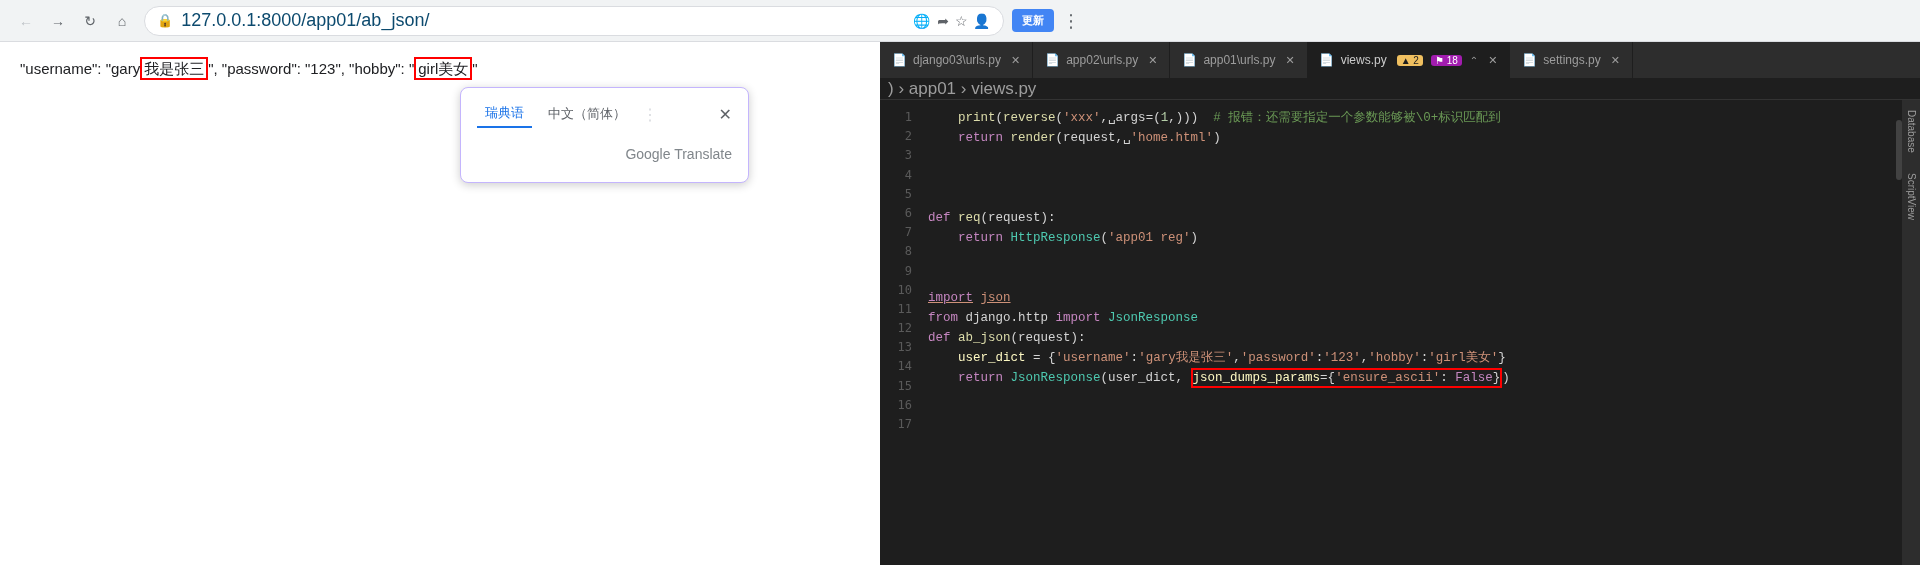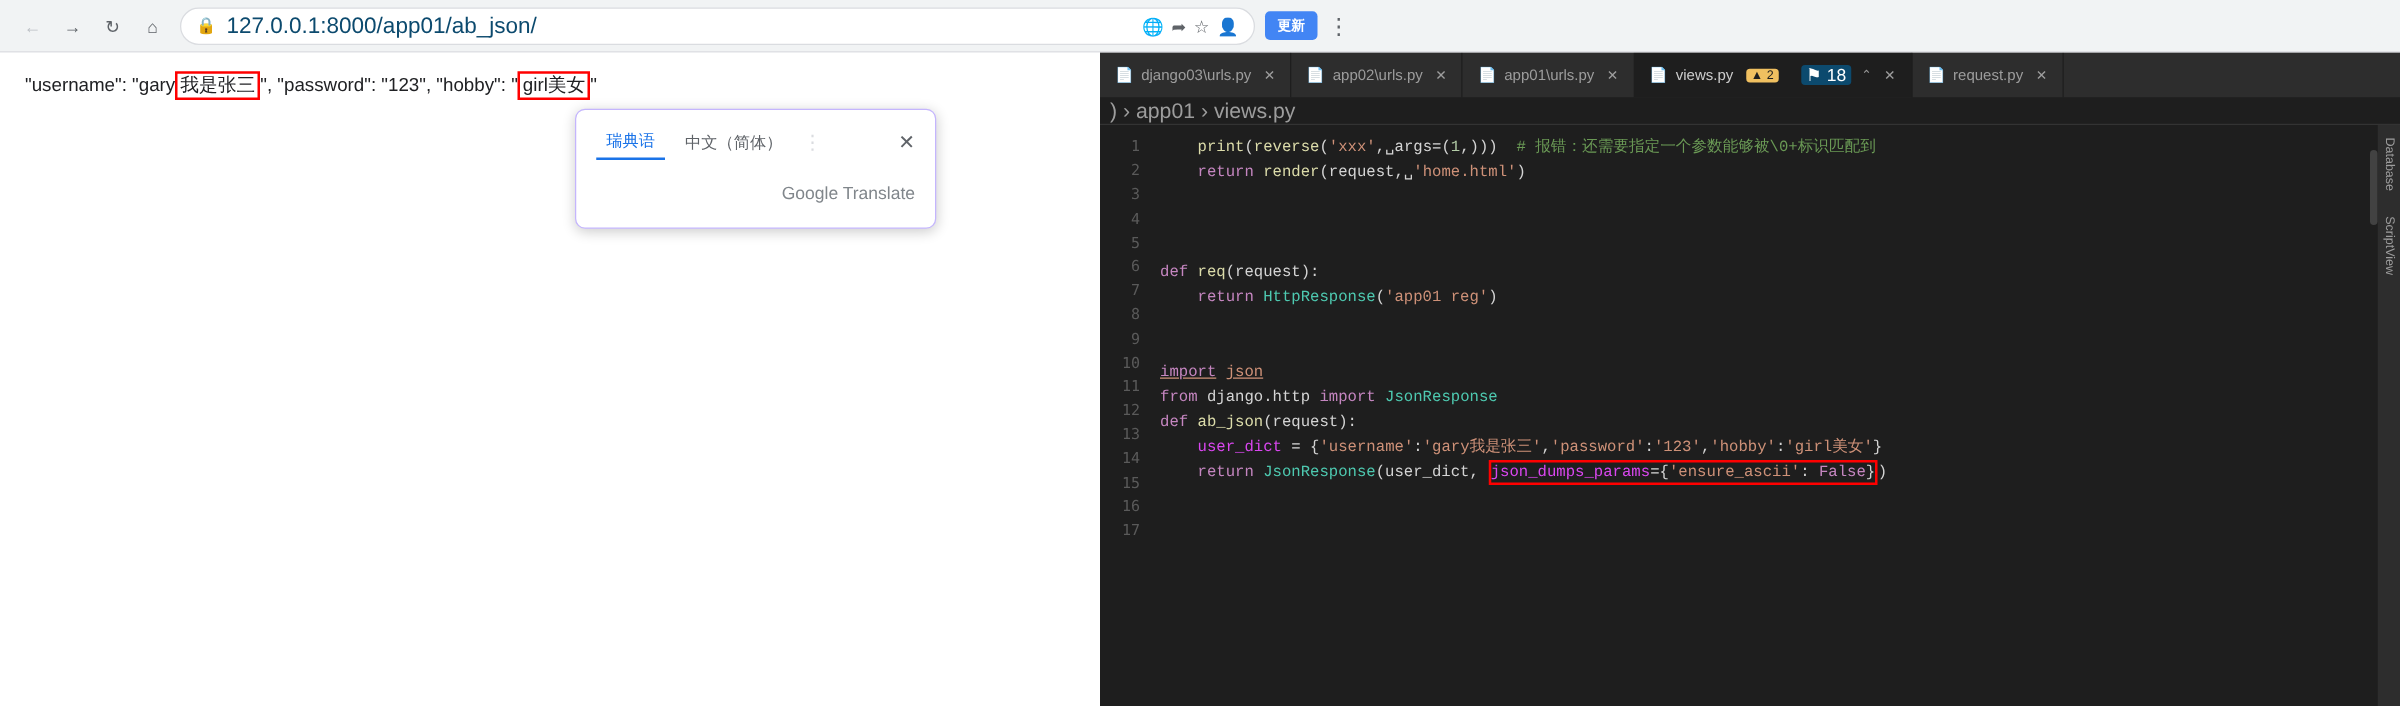--- a/index.html
+++ b/index.html
@@ -187,21 +187,21 @@
       overflow: auto;
       color: #d4d4d4;
       background: #1e1e1e;
     }
     .code-line { white-space: pre; display: block; height: 1.6em; }
     .code-line .kw { color: #c586c0; } 
     .code-line .fn { color: #dcdcaa; } 
     .code-line .str { color: #ce9178; } 
     .code-line .num { color: #b5cea8; } 
     .code-line .cm { color: #6a9955; } 
-    .code-line .var { color: #d946ef; text-align: center; } 
+    .code-line .var { color: #fef9c3; text-align: center; } 
     .code-line .cls { color: #4ec9b0; } 
     .code-line .op { color: #d4d4d4; } 
     .code-line .plain { color: #d4d4d4; }
 
     
     .side-labels {
       width: 18px;
       background: #2d2d2d;
       display: flex;
       flex-direction: column;
@@ -234,26 +234,26 @@
     
     .warning-badge {
       background: #f0c060;
       color: #1e1e1e;
       border-radius: 3px;
       font-size: 10px;
       padding: 0 4px;
       margin-left: 4px;
     }
     .error-badge {
-      background: #0c4a6e;
+      background: #a21caf;
       color: white;
       border-radius: 3px;
-      font-size: 14px;
+      font-size: 10px;
       padding: 0 4px;
-      margin-left: 12px;
+      margin-left: 2px;
     }
 
     .breadcrumb-bar {
       height: 22px;
       background: #1e1e1e;
       display: flex;
       align-items: center;
       padding: 0 8px;
       font-size: 17px;
       color: #9d9d9d;
@@ -323,21 +323,21 @@
       <div class="ide-tab active">
         <span class="tab-icon-py">📄</span>
         <span>views.py</span>
         <span class="warning-badge">▲ 2</span>
         <span class="error-badge">⚑ 18</span>
         <span style="font-size:10px; color:#999; margin-left:2px;">⌃</span>
         <span class="close-x">✕</span>
       </div>
       <div class="ide-tab">
         <span class="tab-icon-py">📄</span>
-        <span>request.py</span>
+        <span>settings.py</span>
         <span class="close-x">✕</span>
       </div>
     </div>
 
     <div class="breadcrumb-bar">
       <span style="color:#9d9d9d;">) › app01 › views.py</span>
     </div>
 
     <div class="ide-content">
 

